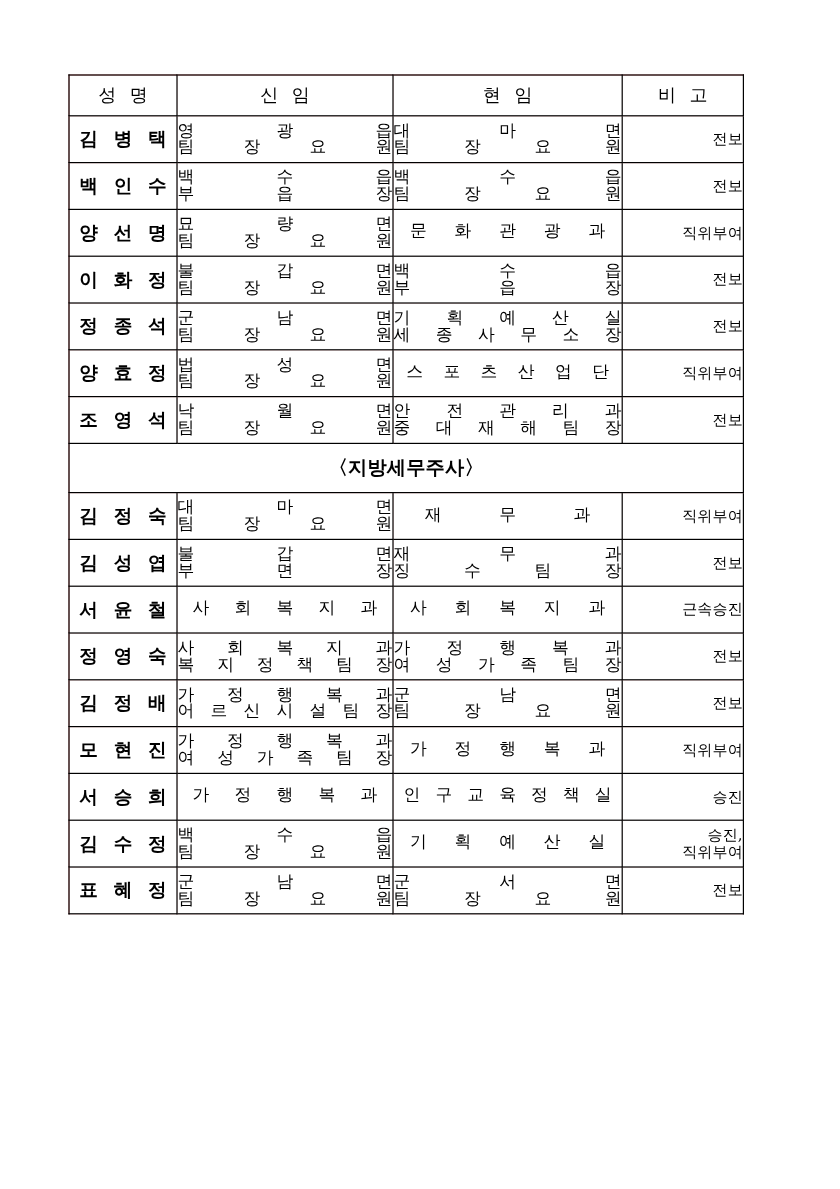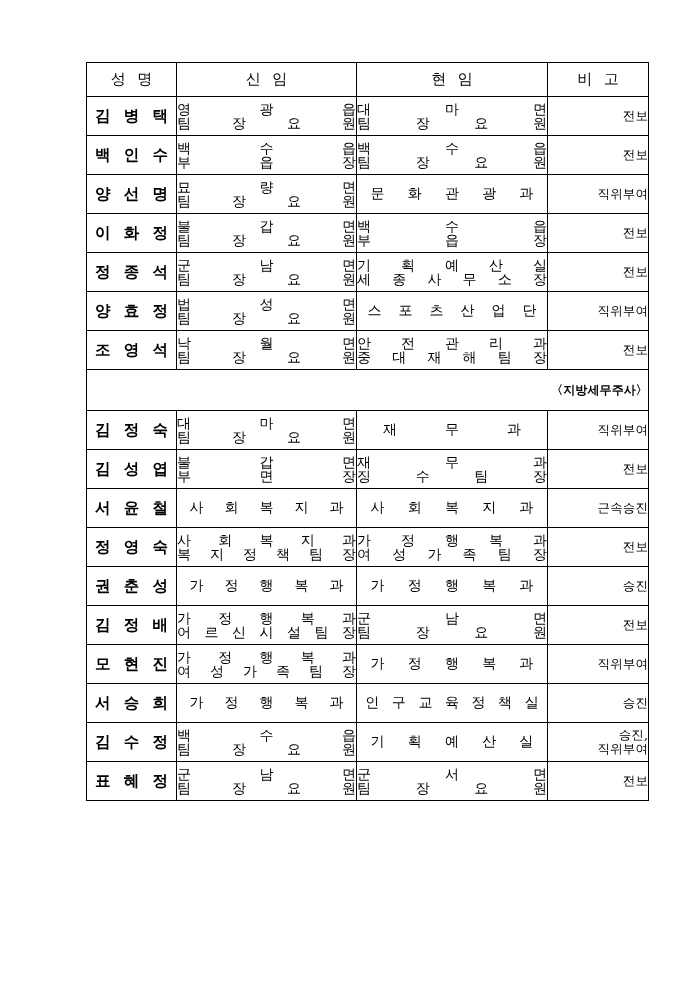--- a/index.html
+++ b/index.html
@@ -31,21 +31,20 @@
     left: 57px;
     top: 62px;
     width: 562px;
   }
 
   table.appt {
     border-collapse: collapse;
     width: 562px;
     table-layout: fixed;
     background: #fca5a5;
-    margin-left: 29px;
   }
 
   table.appt td,
   table.appt th {
     border: 1px solid #000000;
     padding: 0;
     vertical-align: middle;
     background: #ffffff;
   }
 
@@ -115,22 +114,22 @@
     line-height: 1.15;
     letter-spacing: 0.01em;
   }
   .remark-l { display: block; }
 
   
   td.section-cell {
     height: 40px;
     font-family: "DejaVu Sans", "Liberation Sans", sans-serif;
     font-weight: bold;
-    font-size: 12px;
-    text-align: right;
+    font-size: 16px;
+    text-align: center;
     padding-left: 9px;
     letter-spacing: 0.01em;
   }
 </style>
 </head>
 <body>
 
 <div id="page">
   <div id="table-wrap">
     <table class="appt">
@@ -489,44 +488,20 @@
                 <span>족</span>
                 <span>팀</span>
                 <span>장</span>
               </div>
             </td>
             <td class="remark-cell">
               <span class="remark-l">전보</span>
             </td>
           </tr>
           <tr>
-            <td class="name-cell">권 춘 성</td>
-            <td class="pos-cell">
-              <div class="pos-single">
-                <span>가</span>
-                <span>정</span>
-                <span>행</span>
-                <span>복</span>
-                <span>과</span>
-              </div>
-            </td>
-            <td class="pos-cell">
-              <div class="pos-single">
-                <span>가</span>
-                <span>정</span>
-                <span>행</span>
-                <span>복</span>
-                <span>과</span>
-              </div>
-            </td>
-            <td class="remark-cell">
-              <span class="remark-l">승진</span>
-            </td>
-          </tr>
-          <tr>
             <td class="name-cell">김 정 배</td>
             <td class="pos-cell">
               <div class="pos-line">
                 <span>가</span>
                 <span>정</span>
                 <span>행</span>
                 <span>복</span>
                 <span>과</span>
               </div>
               <div class="pos-line l2">

